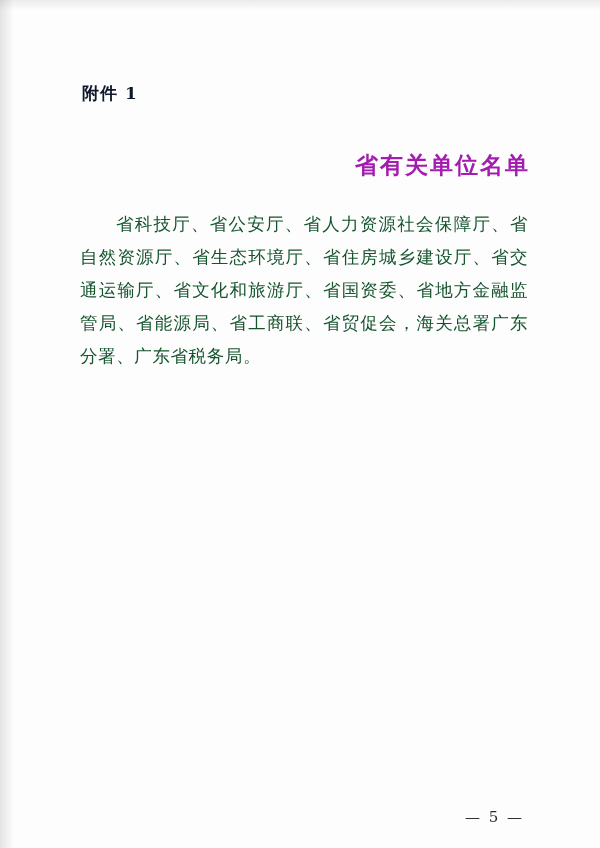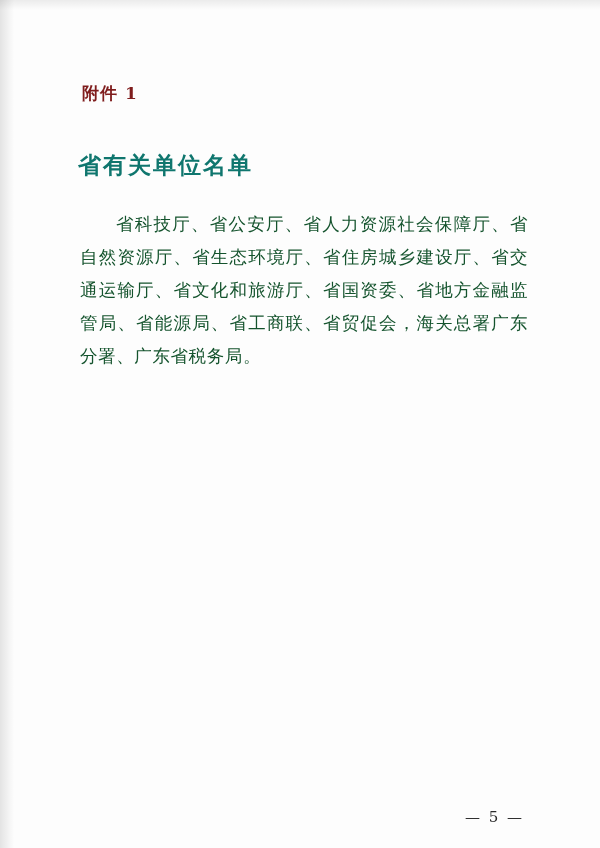--- a/index.html
+++ b/index.html
@@ -29,33 +29,33 @@
     height: 848px;
   }
   .attachment-label {
     position: absolute;
     top: 82px;
     left: 4px;
     font-family: "DejaVu Serif", "Liberation Serif", serif;
     font-size: 17px;
     font-weight: 700;
     letter-spacing: 1px;
-    color: #7f1d1d;
+    color: #0f172a;
   }
   .doc-title {
     position: absolute;
     top: 150px;
     left: 0;
     width: 452px;
-    text-align: left;
+    text-align: right;
     font-family: "DejaVu Serif", "Liberation Serif", serif;
     font-size: 23px;
     font-weight: 700;
     letter-spacing: 2px;
-    color: #0f766e;
+    color: #a21caf;
   }
   .body-text {
     position: absolute;
     top: 208px;
     left: 2px;
     width: 448px;
     font-family: "DejaVu Serif", "Liberation Serif", serif;
     font-size: 17.5px;
     line-height: 33px;
     letter-spacing: 0.6px;

